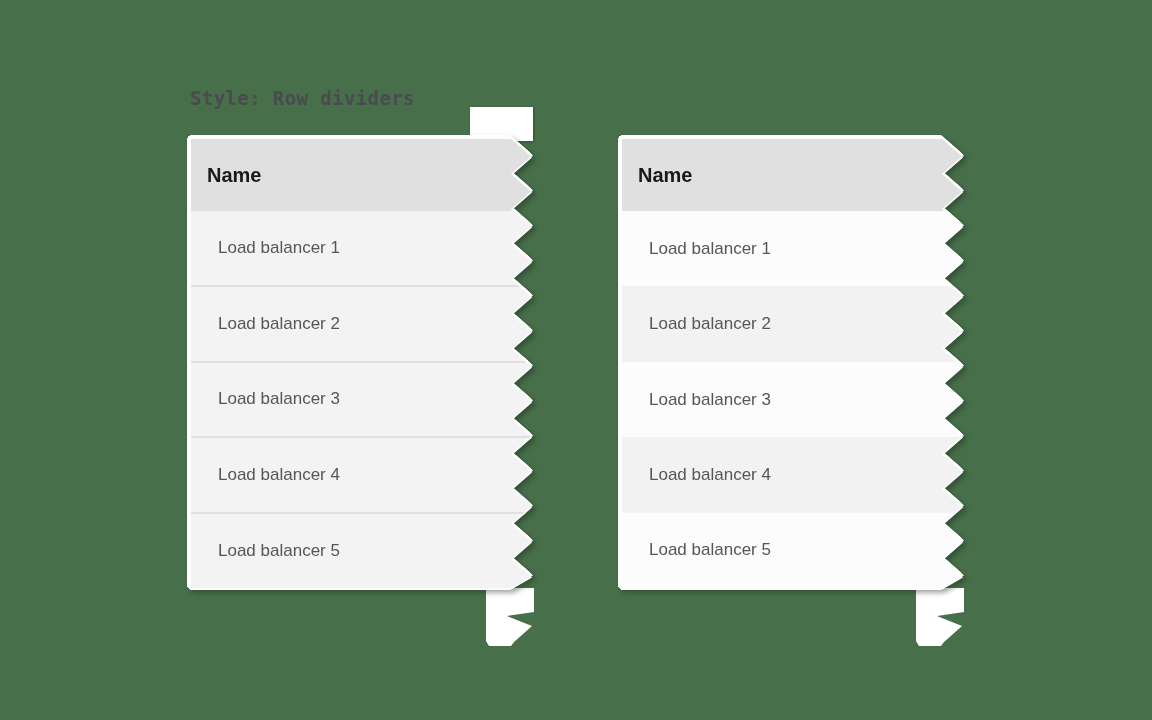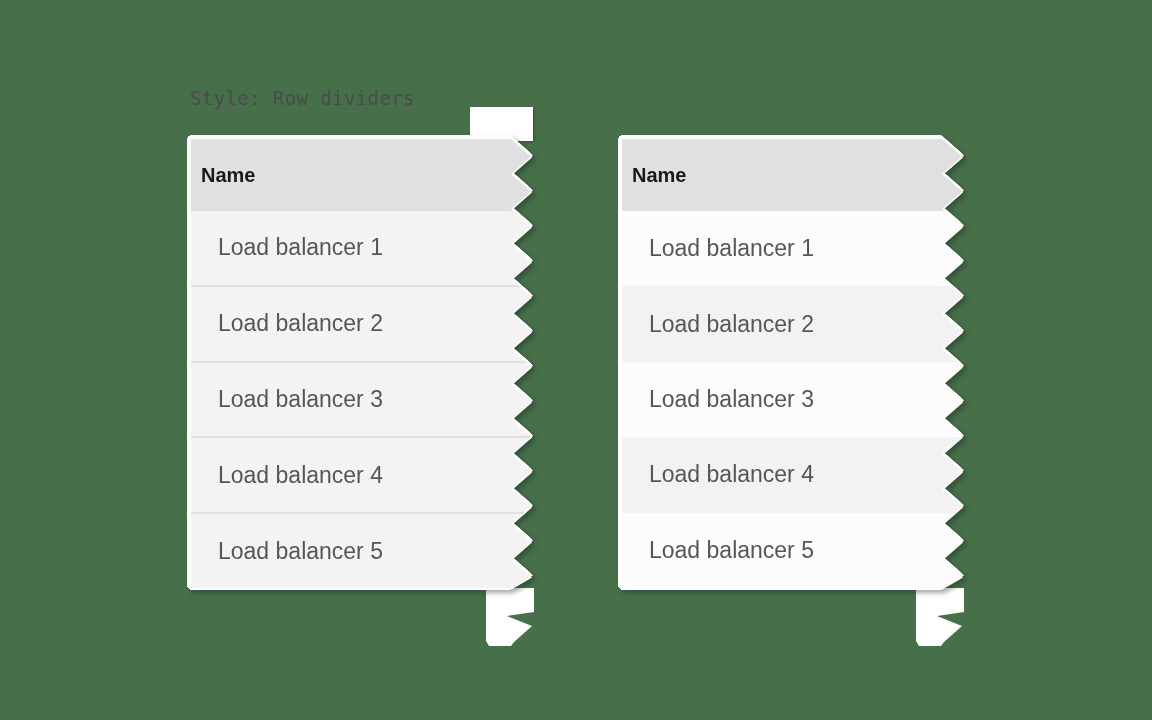--- a/index.html
+++ b/index.html
@@ -11,21 +11,21 @@
     font-family: "Liberation Sans", sans-serif;
   }
   .canvas { position: absolute; inset: 0; }
 
   
   .style-label {
     position: absolute;
     top: 87px;
     font-family: "DejaVu Sans Mono", "Liberation Mono", monospace;
     font-size: 19px;
-    font-weight: 400;
+    font-weight: 700;
     letter-spacing: 0.4px;
     color: #4A4A50;
     white-space: nowrap;
   }
   .style-label.left  { left: 190px; }
   .style-label.right { left: 621px; }
 
   
   .panel {
     position: absolute;
@@ -47,34 +47,34 @@
     width: 100%; height: 100%;
     display: flex; flex-direction: column;
     
   }
 
   .thead {
     height: 72px;
     flex: none;
     background: #E0E0E0;
     display: flex; align-items: center;
-    padding-left: 10px;
+    padding-left: 16px;
     box-sizing: border-box;
   }
   .thead span {
     font-size: 20px;
     font-weight: 700;
     color: #191919;
   }
   .row {
     flex: 1;
     display: flex; align-items: center;
     padding-left: 27px;
     box-sizing: border-box;
-    font-size: 23px;
+    font-size: 17px;
     color: #565656;
   }
   
   .divided .row { background: #F3F3F3; }
   .divided .row + .row { border-top: 2px solid #E0E0E0; }
   
   .zebra .row:nth-child(even) { background: #FCFCFC; }
   .zebra .row:nth-child(odd)  { background: #F2F2F2; }
 
   

